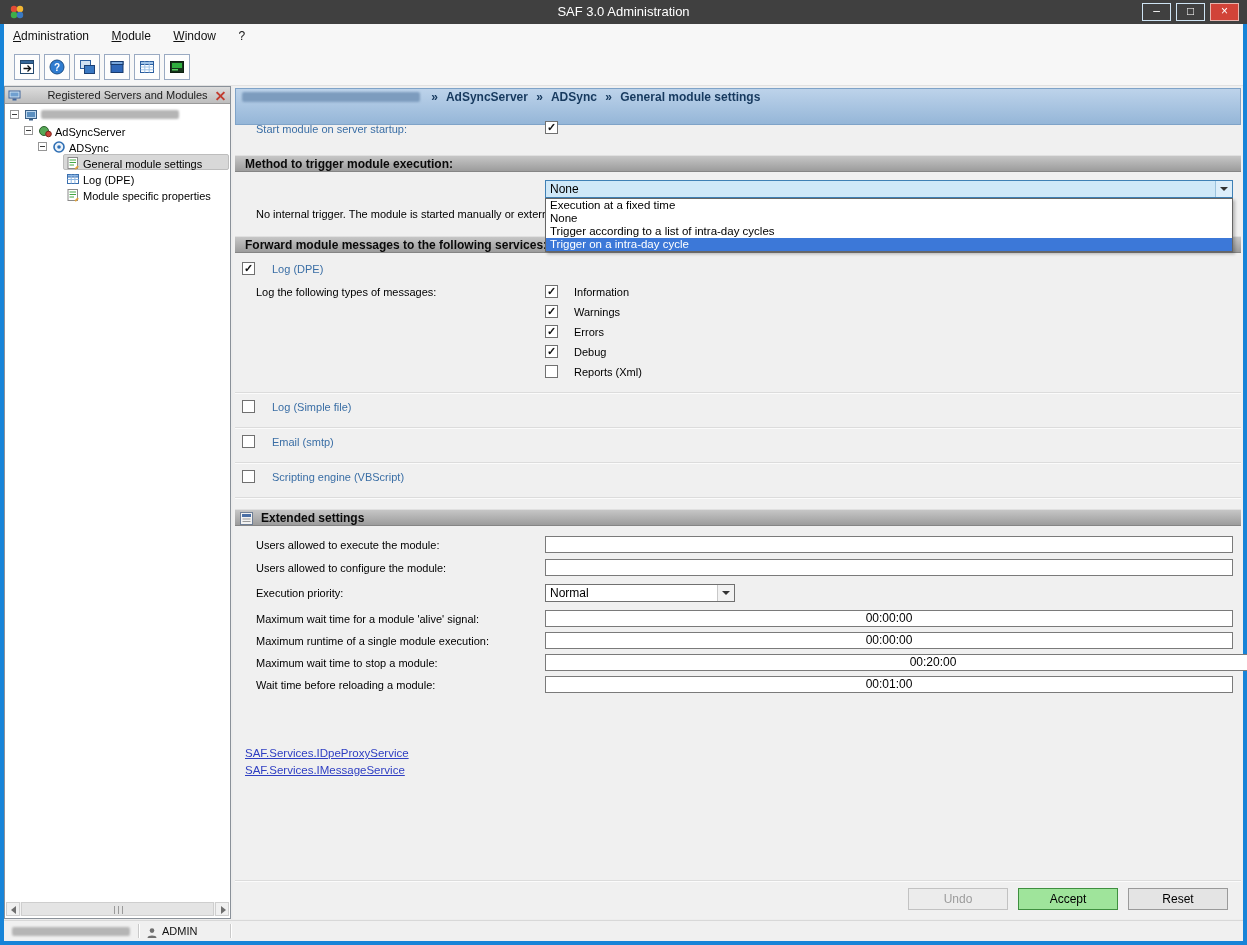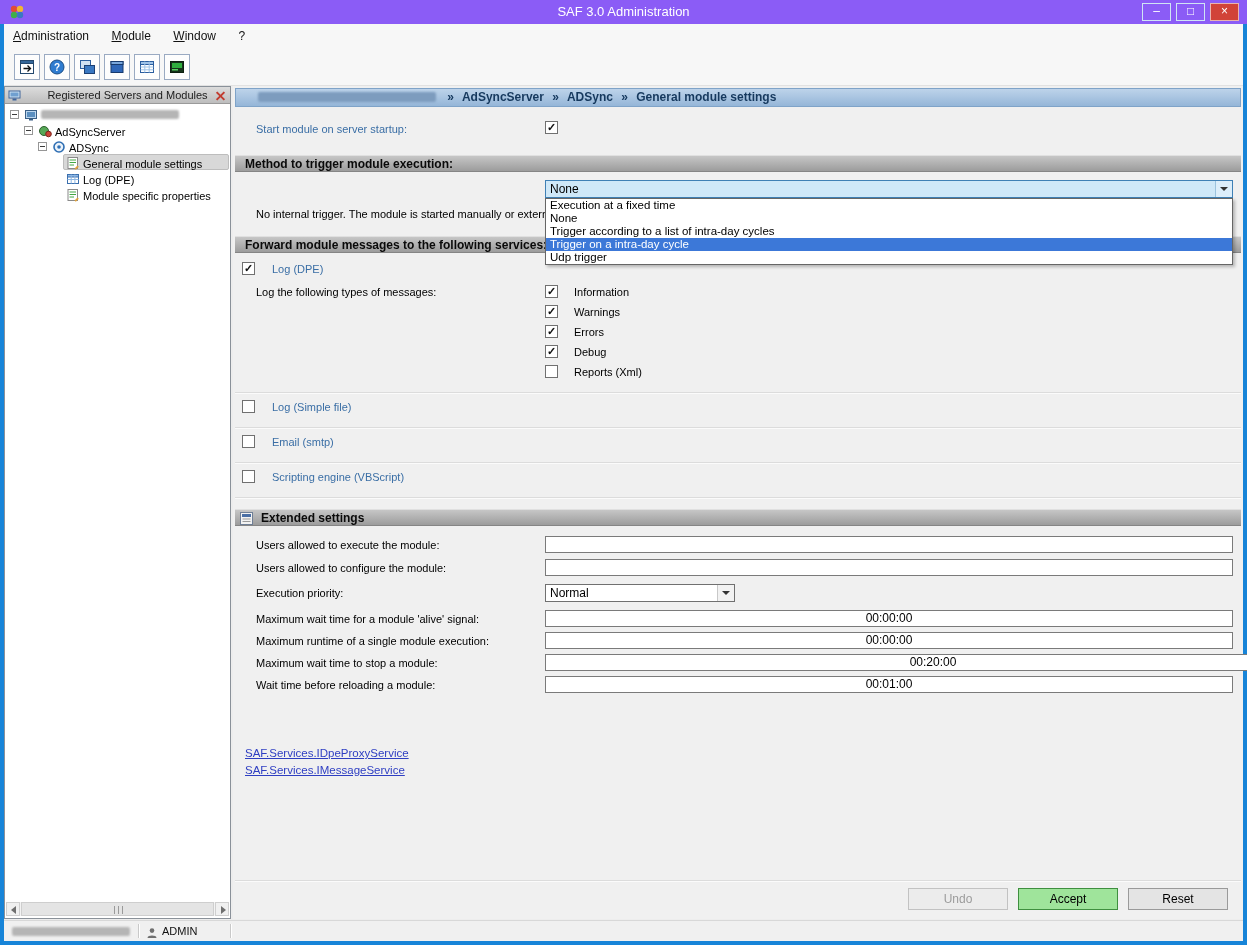--- a/index.html
+++ b/index.html
@@ -1,21 +1,21 @@
 <!DOCTYPE html>
 <html><head>
 <meta charset="utf-8">
 <style>
   * { margin:0; padding:0; box-sizing:border-box; }
   html,body { width:1247px; height:945px; }
   body { position:relative; font-family:"Liberation Sans",sans-serif; background:#1784d8; overflow:hidden; }
   .abs { position:absolute; }
 
   
-  .titlebar { position:absolute; left:0; top:0; right:0; height:24px; background:#8b5cf6; }
+  .titlebar { position:absolute; left:0; top:0; right:0; height:24px; background:#404040; }
   .app-icon { position:absolute; left:9px; top:4px; width:16px; height:16px; }
   .title { position:absolute; left:0; right:0; top:0; text-align:center; font-size:13px; line-height:23px; color:#fff; }
   .winbtns { position:absolute; right:8px; top:3px; display:flex; gap:5px; }
   .winbtn { width:29px; height:18px; border:1px solid #cfe4f4; color:#fff; font-size:12px; line-height:15px; text-align:center; background:transparent; cursor:default; }
   .winbtn.close { background:#d14338; border-color:#e9b4ad; }
 
   
   .client { position:absolute; left:4px; top:24px; right:4px; bottom:4px; background:#ededed; }
 
   .menubar { position:absolute; left:0; top:0; right:0; height:25px; background:#f7f7f7; }
@@ -43,21 +43,21 @@
   .hscroll { position:absolute; left:1px; right:1px; bottom:2px; height:14px; background:#f3f3f3; }
   .sb-btn { position:absolute; top:0; width:14px; height:14px; background:#f0f0f0; border:1px solid #cfcfcf; }
   .sb-left { left:0; } .sb-right { right:0; }
   .sb-left::before { content:""; position:absolute; left:4px; top:3px; border-top:4px solid transparent; border-bottom:4px solid transparent; border-right:5px solid #6f6f6f; }
   .sb-right::before { content:""; position:absolute; left:5px; top:3px; border-top:4px solid transparent; border-bottom:4px solid transparent; border-left:5px solid #6f6f6f; }
   .sb-thumb { position:absolute; left:15px; right:15px; top:0; height:14px; background:#e4e4e4; border:1px solid #cecece; }
   .sb-thumb::before { content:""; position:absolute; left:50%; top:3px; width:9px; height:8px; margin-left:-4px; background:repeating-linear-gradient(90deg,#9a9a9a 0 1px,transparent 1px 4px); }
 
   
   .panel-main { position:absolute; left:229px; top:62px; width:1010px; height:833px; background:#f0f0f0; }
-  .breadcrumb { position:absolute; left:2px; right:2px; top:2px; height:19px; background:linear-gradient(#bdd3ea,#95b6d8); border:1px solid #7fa3c8; font-size:12px; font-weight:bold; color:#16395e; line-height:17px; padding-left:22px; white-space:nowrap; }
+  .breadcrumb { position:absolute; left:2px; right:2px; top:2px; height:37px; background:linear-gradient(#bdd3ea,#95b6d8); border:1px solid #7fa3c8; font-size:12px; font-weight:bold; color:#16395e; line-height:17px; padding-left:6px; white-space:nowrap; }
   .bc-sep { margin:0 5px; }
   .sec-hdr { position:absolute; left:2px; right:2px; height:17px; background:linear-gradient(#c6c6c6,#9c9c9c); border-top:1px solid #e0e0e0; border-bottom:1px solid #858585; font-size:12px; font-weight:bold; line-height:16px; padding-left:10px; color:#0a0a0a; }
   .icon-hdr { padding-left:26px; }
   .hdr-icon { position:absolute; left:5px; top:2px; }
   .lbl { font-size:11px; line-height:15px; color:#000; white-space:nowrap;margin-left:11px; }
   .blue { color:#3a6ea5; }
   .cb { width:13px; height:13px; background:#fff; border:1px solid #707070; font-size:11px; line-height:11px; text-align:center; font-weight:bold; color:#121212; }
   .textbox { background:#fff; border:1px solid #7a7a7a; font-size:12px; line-height:15px; padding:0 4px; color:#000; }
   .center { text-align:center; }
   .combo { background:#cfe8f8; border:1px solid #3f80b5; }
@@ -272,21 +272,20 @@
 
     <div class="sec-hdr" style="top:150px">
       <span>Forward module messages to the following services:</span>
     </div>
 
     <div class="dropdown abs" style="left:312px;top:112px;width:688px">
       <div class="opt">Execution at a fixed time</div>
       <div class="opt">None</div>
       <div class="opt">Trigger according to a list of intra-day cycles</div>
       <div class="opt hl">Trigger on a intra-day cycle</div>
-      <div class="opt">Udp trigger</div>
     </div>
 
     <span class="cb abs" style="left:9px;top:176px">✓</span>
     <span class="lbl blue abs" style="left:28px;top:176px">Log (DPE)</span>
 
     <span class="lbl abs" style="left:12px;top:199px">Log the following types of messages:</span>
 
     <span class="cb abs" style="left:312px;top:199px">✓</span>
     <span class="lbl abs" style="left:330px;top:199px">Information</span>
 

